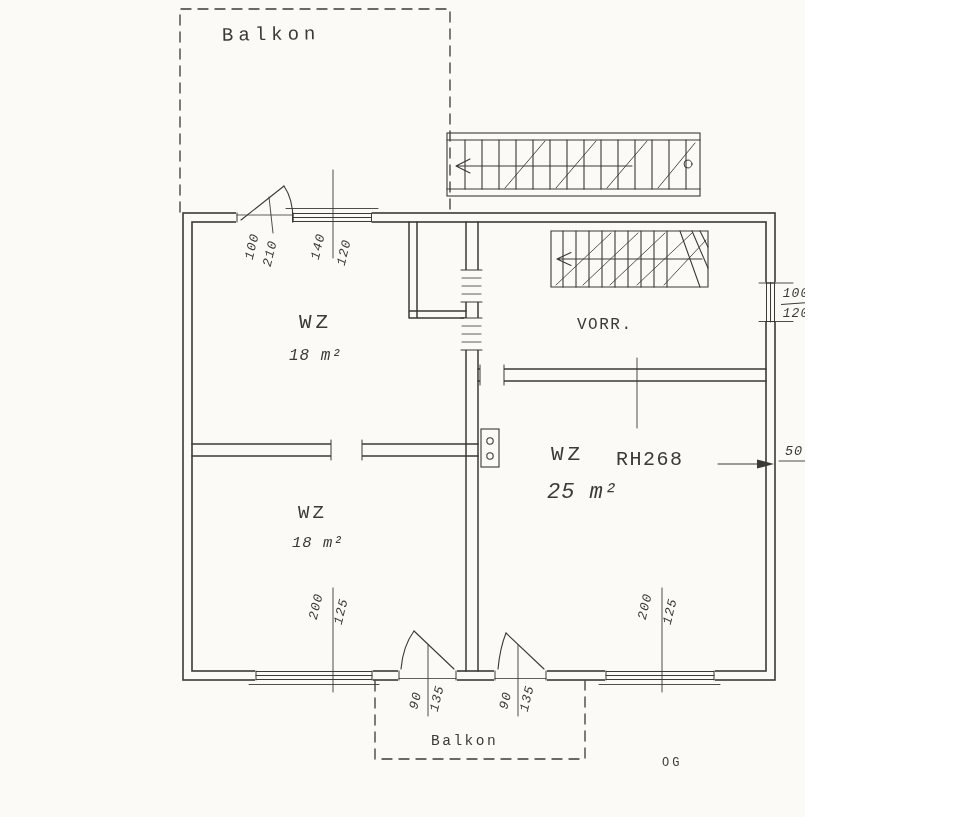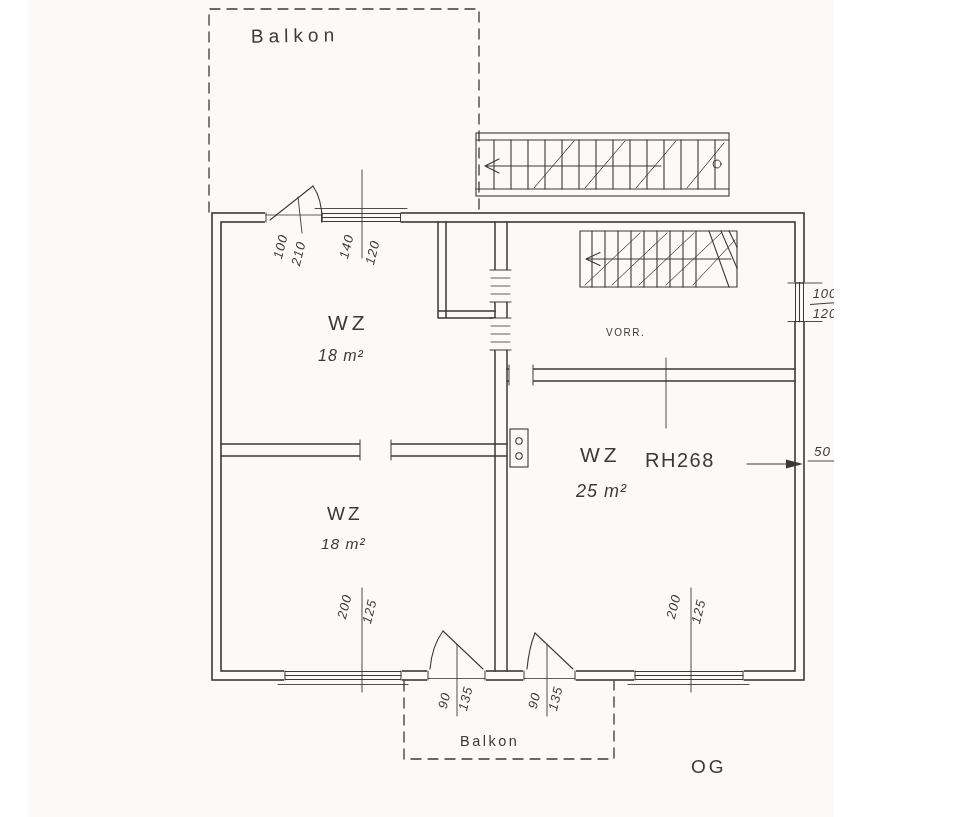--- a/index.html
+++ b/index.html
@@ -1,22 +1,21 @@
 <!DOCTYPE html>
 <html style="--ink: #3b3a36; --paper: #fbfaf6;"><head>
 <meta charset="utf-8">
 <style>
   *{margin:0;padding:0;box-sizing:border-box}
   :root{--ink:#3b3a36;--paper:#fbfaf6}
   html,body{background:#fff}
   .sheet{
     position:relative;width:805px;height:817px;overflow:hidden;
     background:var(--paper);color:var(--ink);
-    font-family:Liberation Sans, sans-serif;
-    margin-left:29px;
+    font-family:Liberation Mono, monospace;
   }
   .sheet svg{position:absolute;left:0;top:0;color:var(--ink)}
   .lbl{position:absolute;white-space:nowrap;color:var(--ink);line-height:1}
   .it{font-style:italic}
   .vdim{
     position:absolute;white-space:nowrap;line-height:1;
     font-style:italic;font-size:13px;letter-spacing:1px;
     transform:rotate(-76deg);transform-origin:center center;color:var(--ink);
   }
   .frac{
@@ -157,32 +156,32 @@
         <path d="M779 461 H812" stroke-width="0.9"></path>
       </g>
     </g>
   </svg>
 
   <div class="lbl" style="left:222px;top:26px;font-size:19px;letter-spacing:5px;transform:rotate(-1deg)">Balkon</div>
 
   <div class="lbl" style="left:299px;top:312px;font-size:21px;letter-spacing:4px">WZ</div>
   <div class="lbl it" style="left:289px;top:348px;font-size:16px;letter-spacing:1px">18 m²</div>
 
-  <div class="lbl" style="left:577px;top:328px;font-size:10px;letter-spacing:1.5px">VORR.</div>
+  <div class="lbl" style="left:577px;top:317px;font-size:16px;letter-spacing:1.5px">VORR.</div>
 
   <div class="lbl" style="left:551px;top:444px;font-size:21px;letter-spacing:4px">WZ</div>
   <div class="lbl" style="left:616px;top:450px;font-size:20px;letter-spacing:1.5px">RH268</div>
-  <div class="lbl it" style="left:547px;top:482px;font-size:18px;letter-spacing:1px">25 m²</div>
+  <div class="lbl it" style="left:547px;top:482px;font-size:22px;letter-spacing:1px">25 m²</div>
 
   <div class="lbl" style="left:298px;top:504px;font-size:19px;letter-spacing:3px">WZ</div>
   <div class="lbl it" style="left:292px;top:536px;font-size:15.5px;letter-spacing:1px">18 m²</div>
 
   <div class="lbl" style="left:431px;top:734px;font-size:14.5px;letter-spacing:2.5px">Balkon</div>
 
-  <div class="lbl" style="left:662px;top:757px;font-size:19px;letter-spacing:3px">OG</div>
+  <div class="lbl" style="left:662px;top:757px;font-size:12px;letter-spacing:3px">OG</div>
 
   <div class="vdim" style="left:239px;top:240px">100</div>
   <div class="vdim" style="left:257px;top:247px">210</div>
 
   <div class="vdim" style="left:305px;top:240px">140</div>
   <div class="vdim" style="left:331px;top:246px">120</div>
 
   <div class="vdim" style="left:303px;top:600px">200</div>
   <div class="vdim" style="left:328px;top:605px">125</div>
 

